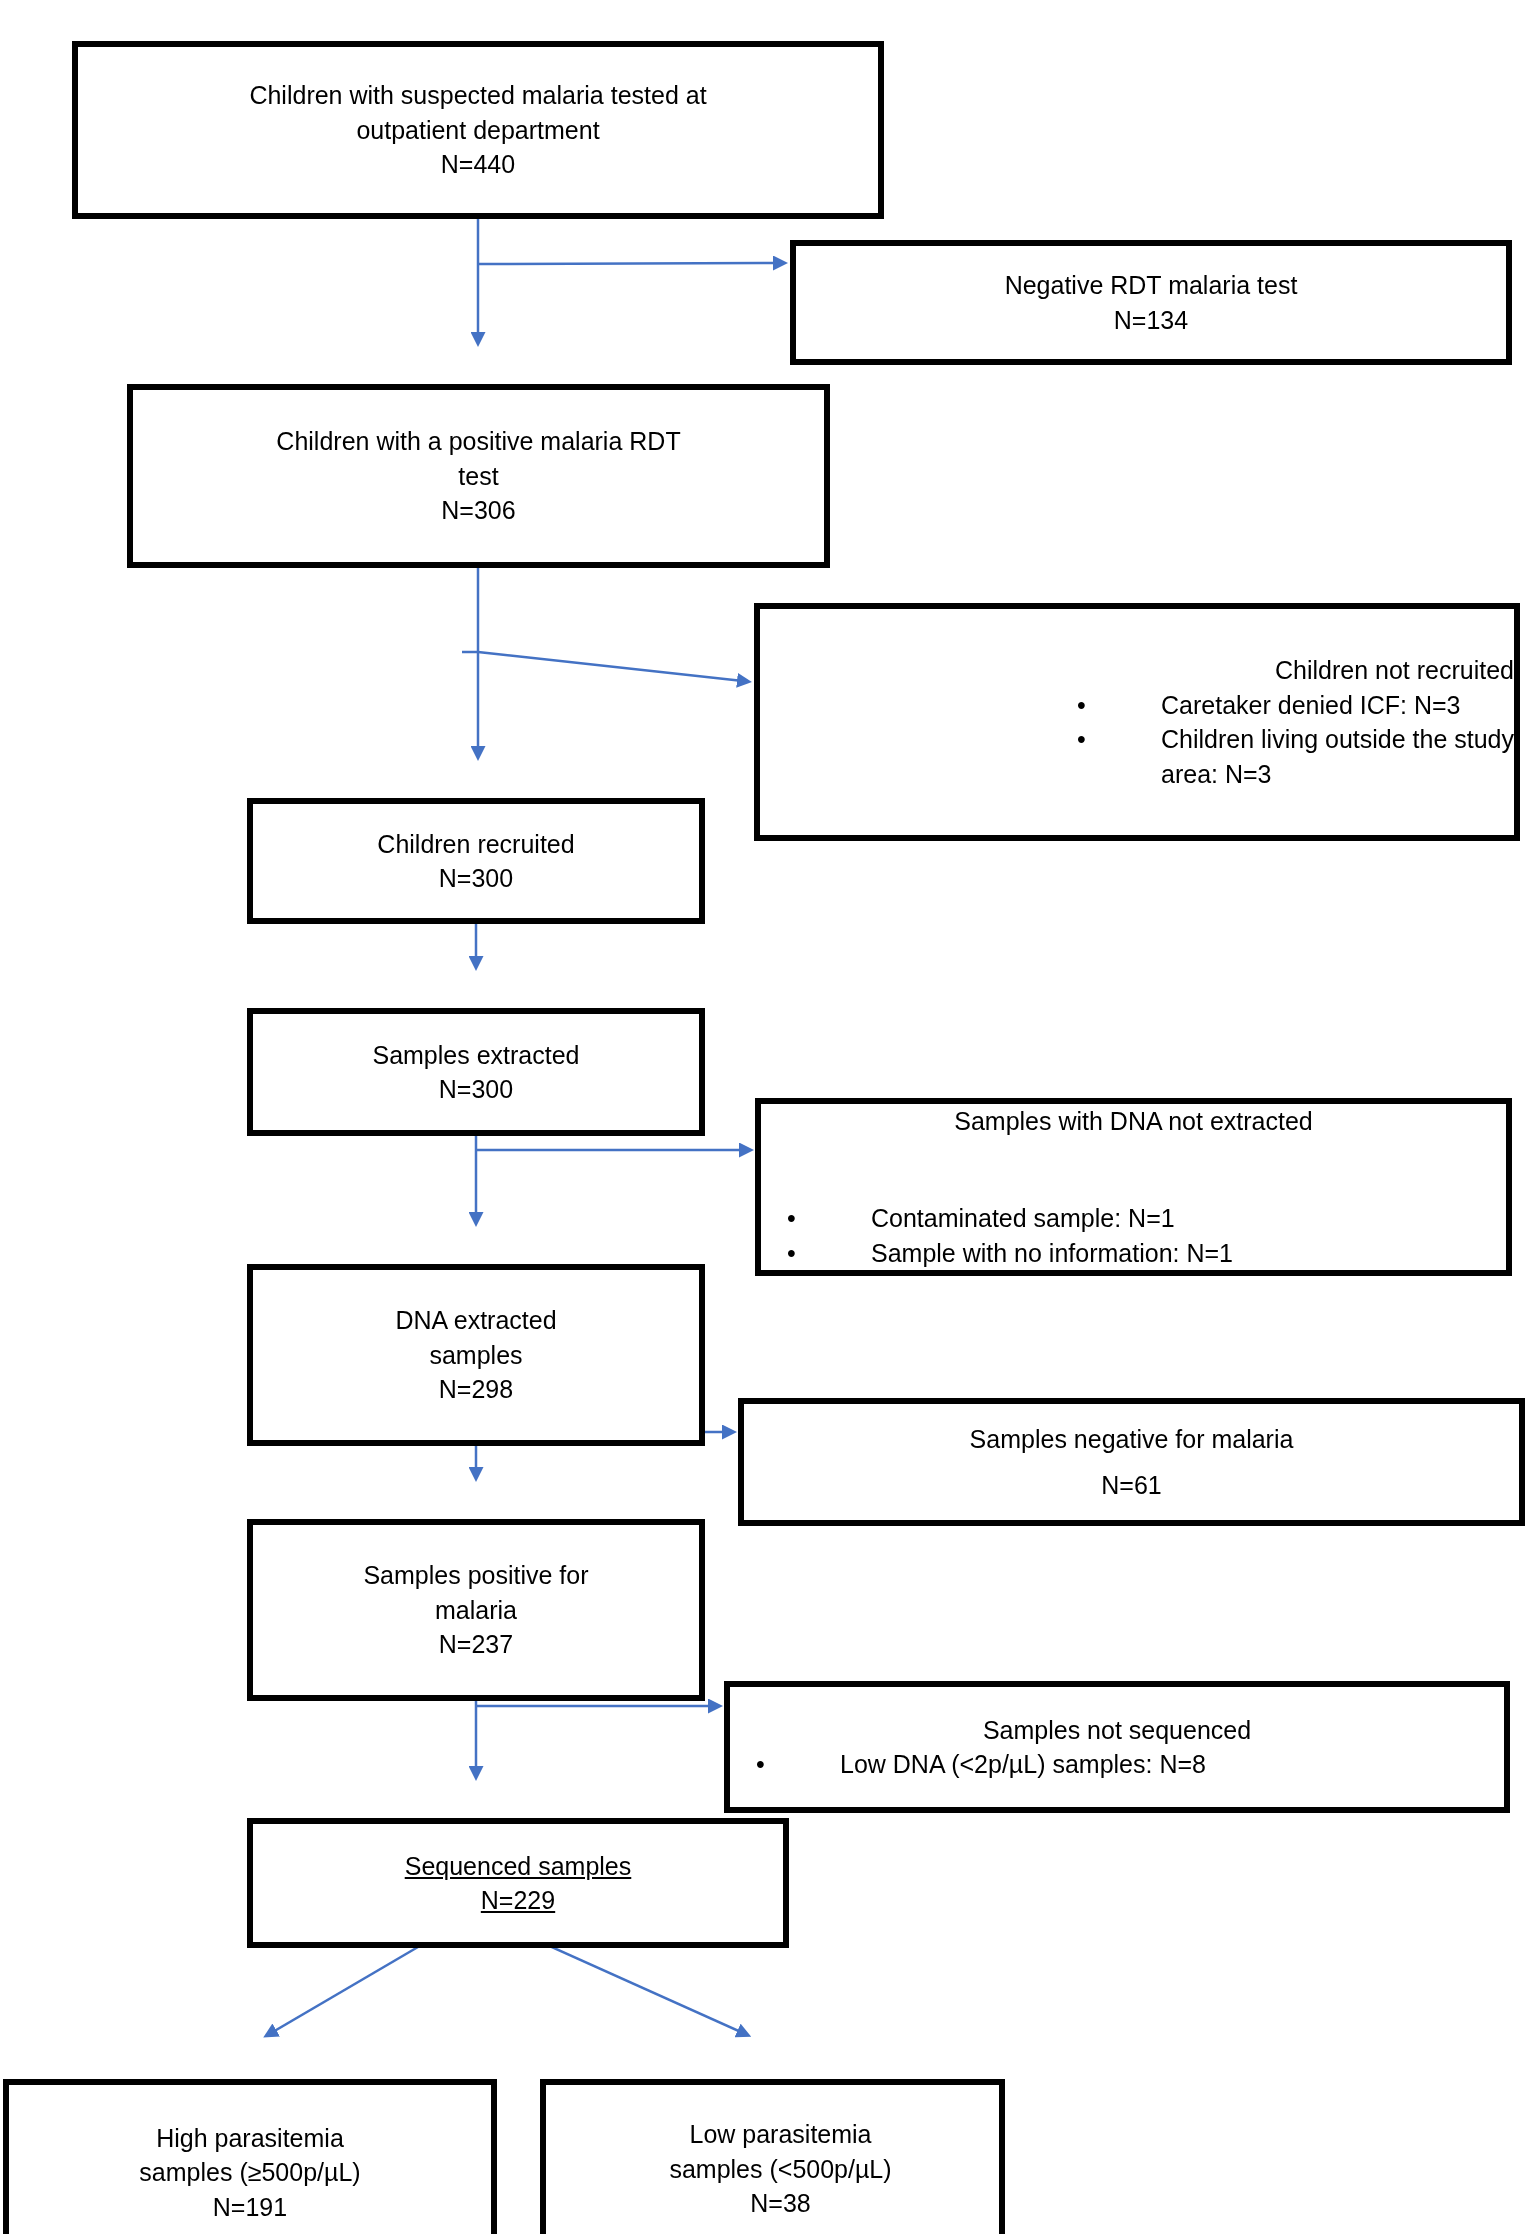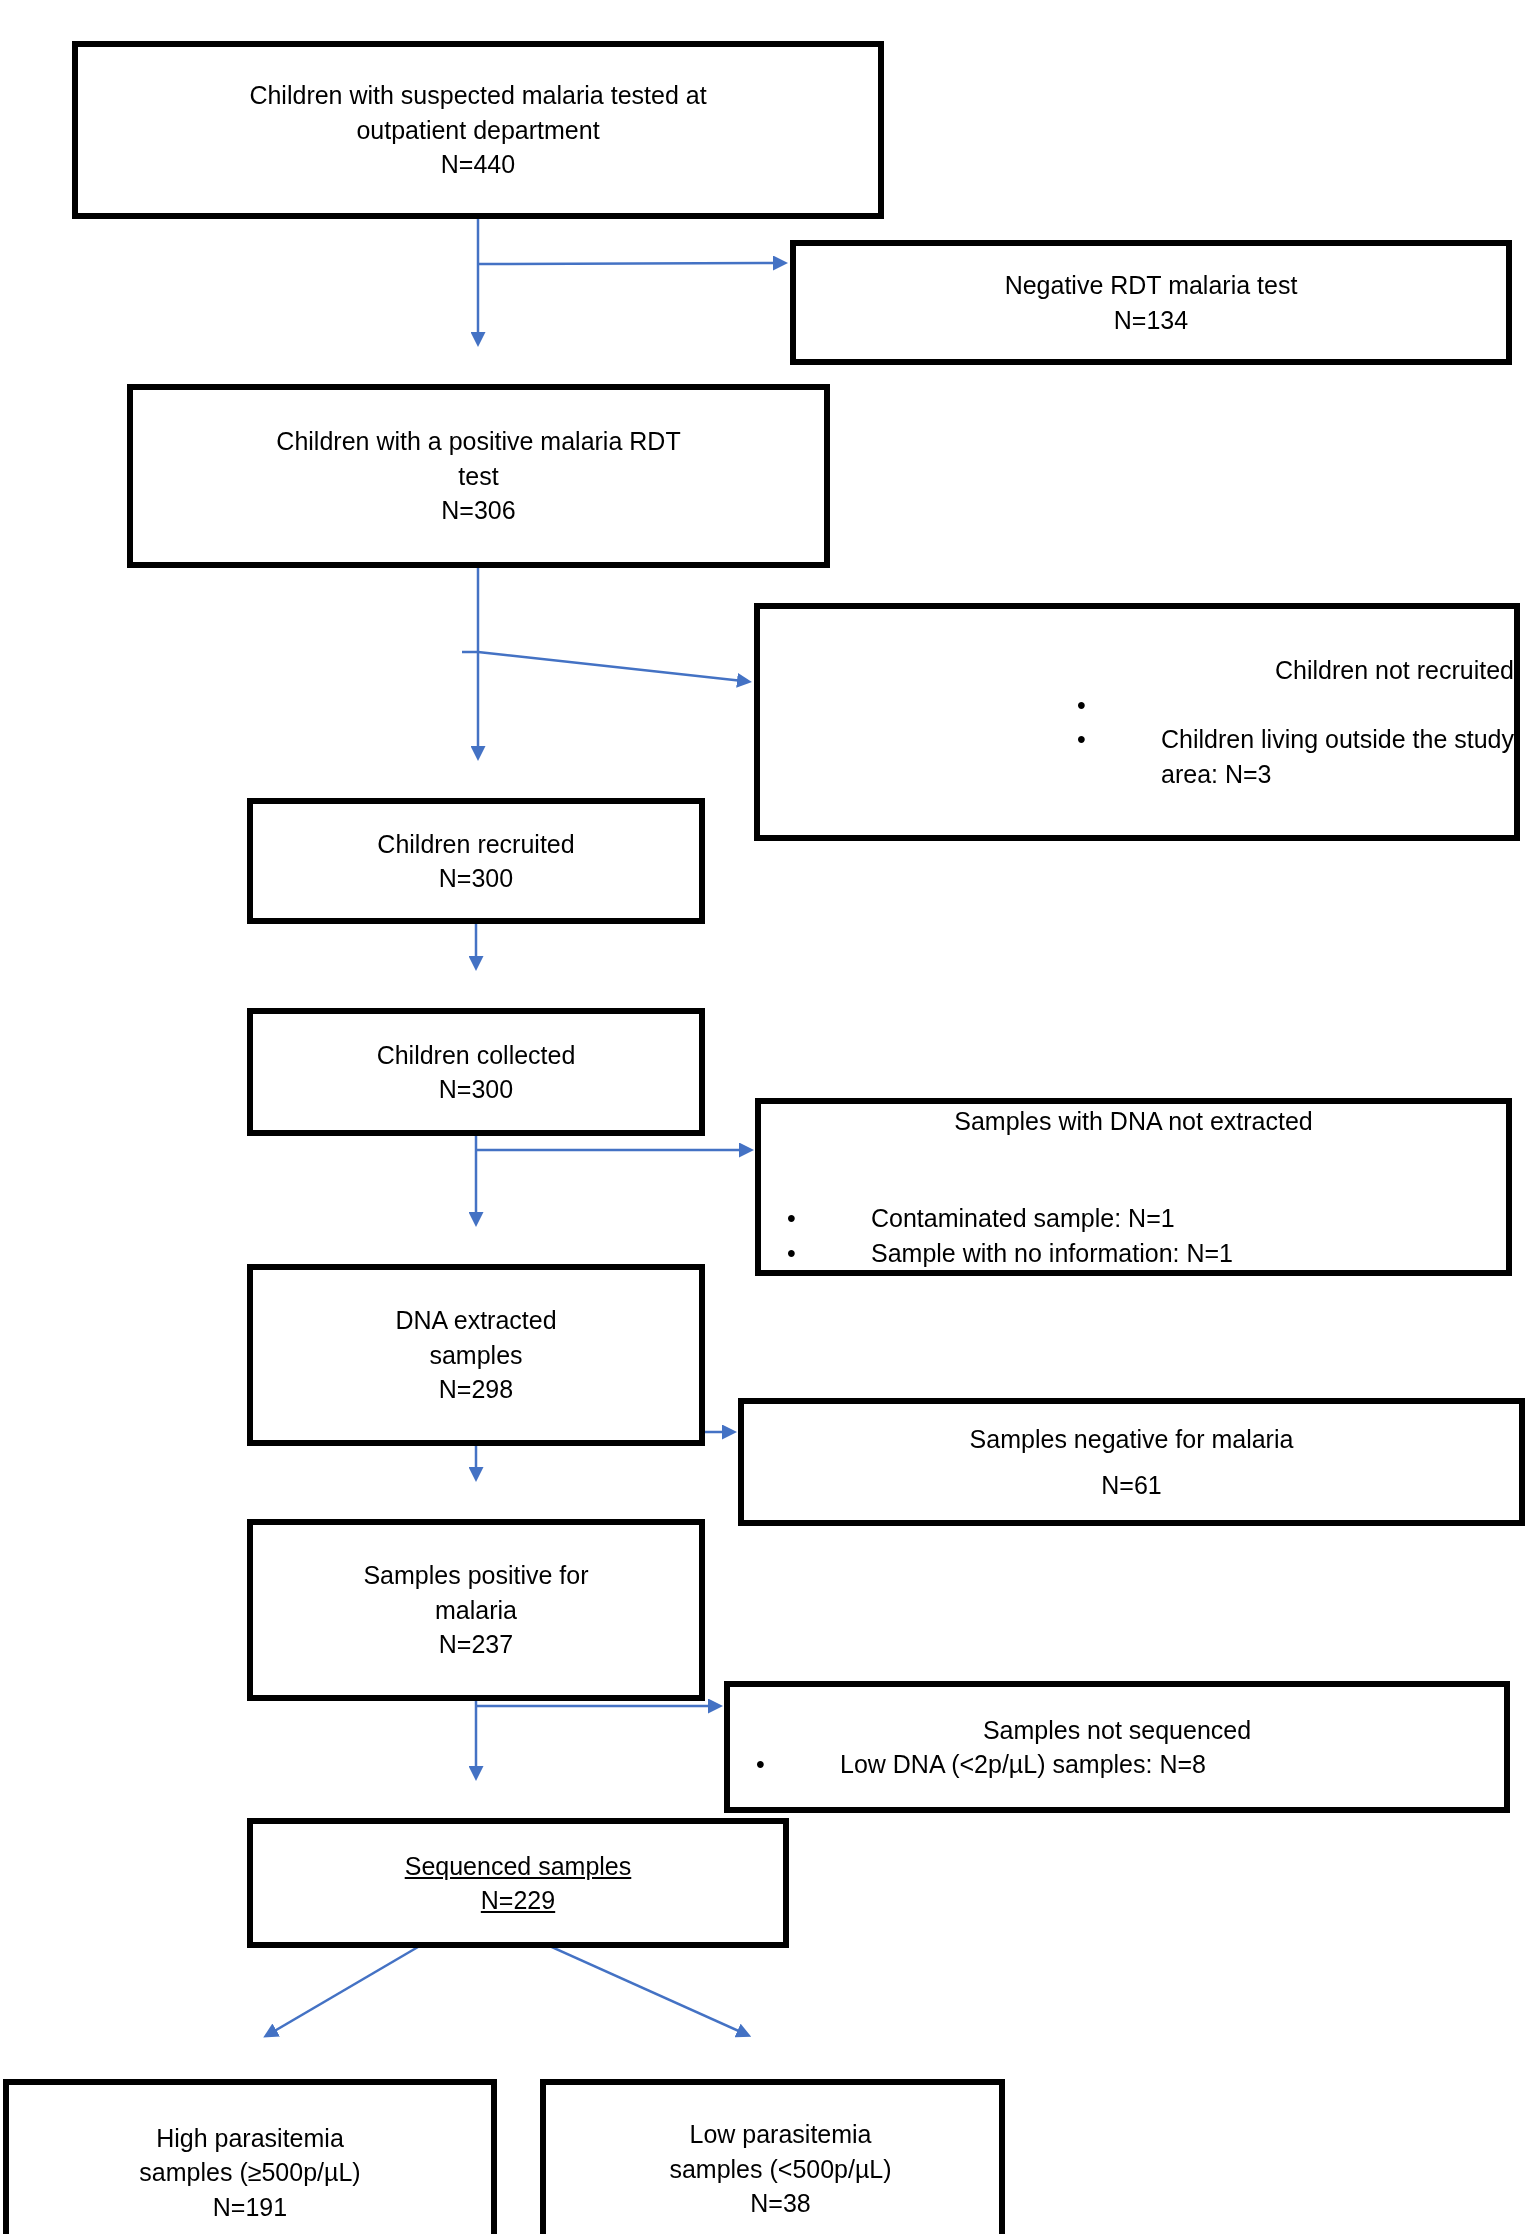--- a/index.html
+++ b/index.html
@@ -86,38 +86,39 @@
     <div class="line">Children with a positive malaria RDT</div>
     <div class="line">test</div>
     <div class="line">N=306</div>
   </div>
 
   <div class="node n-not-recruited">
     <div class="title-line">Children not recruited</div>
     <ul>
       <li>
         <span class="marker">•</span>
+        <span class="btext">Caretaker denied ICF: N=3</span>
       </li>
       <li>
         <span class="marker">•</span>
         <span class="btext">
           <span style="display:block;">Children living outside the study</span>
           <span style="display:block;">area: N=3</span>
         </span>
       </li>
     </ul>
   </div>
 
   <div class="node n-recruited">
     <div class="line">Children recruited</div>
     <div class="line">N=300</div>
   </div>
 
   <div class="node n-collected">
-    <div class="line">Children collected</div>
+    <div class="line">Samples extracted</div>
     <div class="line">N=300</div>
   </div>
 
   <div class="node n-dna-not-extracted">
     <div class="title-line">Samples with DNA not extracted</div>
     <ul>
       <li>
         <span class="marker">•</span>
         <span class="btext">Contaminated sample: N=1</span>
       </li>

